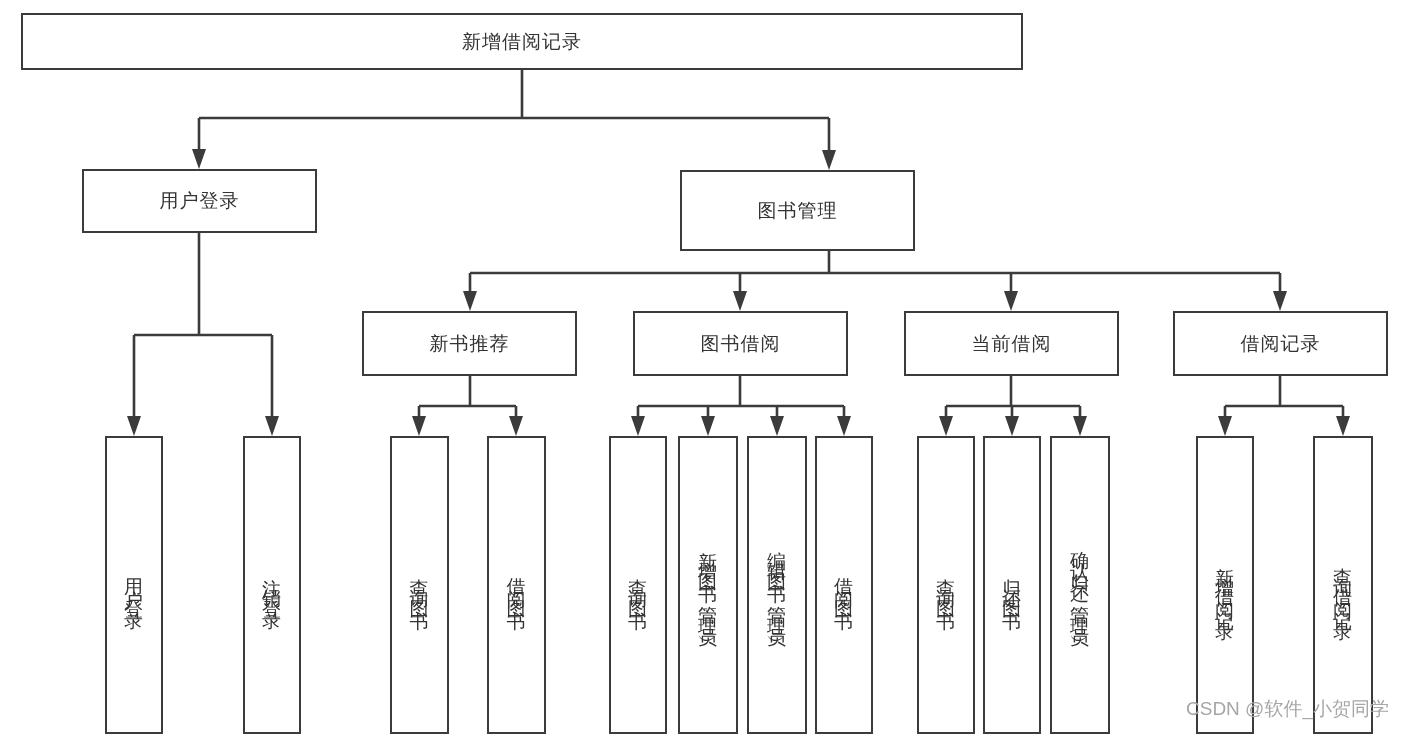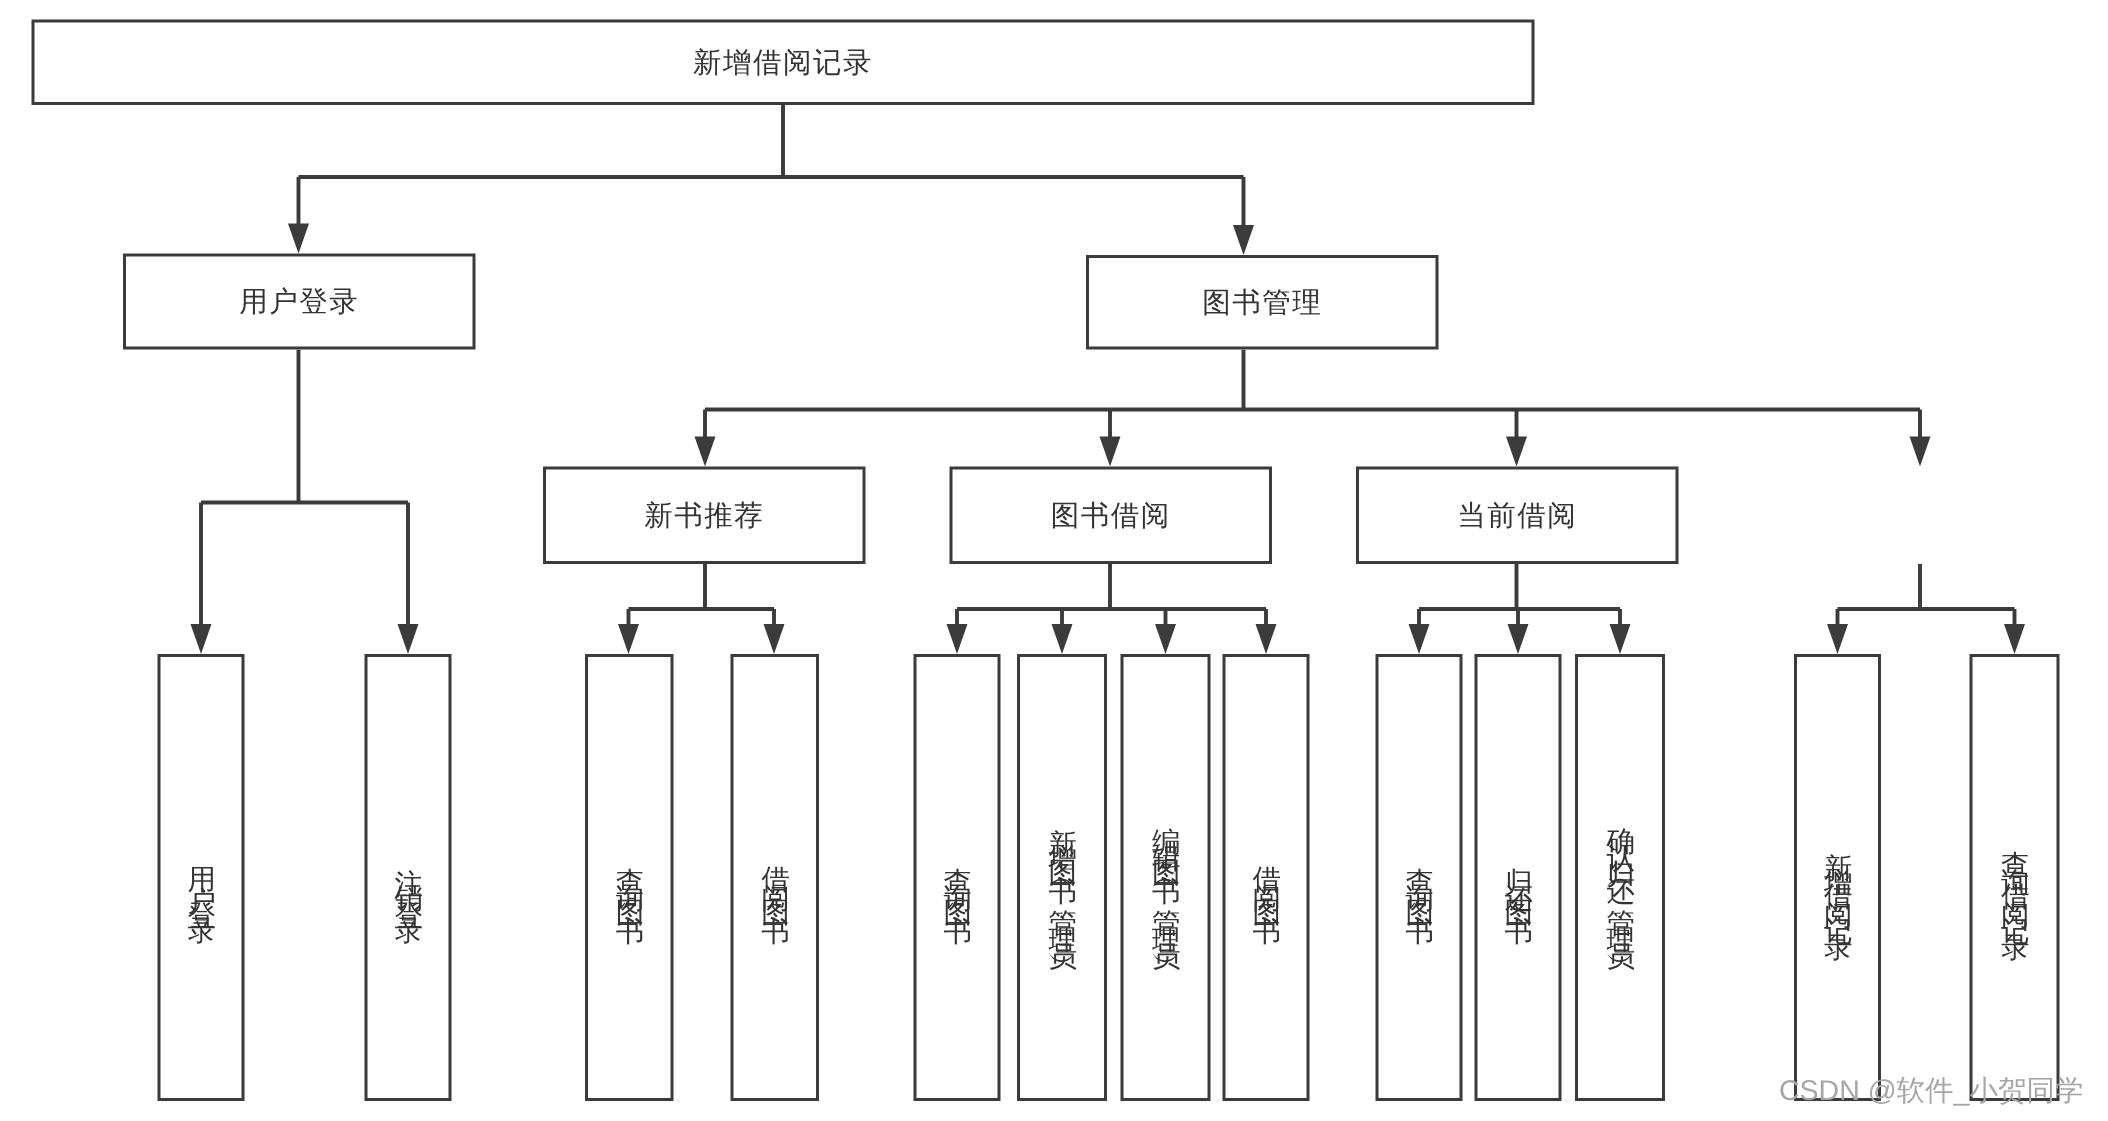--- a/index.html
+++ b/index.html
@@ -35,21 +35,21 @@
     writing-mode:vertical-rl;
     text-orientation:mixed;
     font-size:19px;
     letter-spacing:11px;
     line-height:1;
     color:#333333;
     white-space:nowrap;
   }
   .watermark{
     position:absolute;
-    left:1186px;top:714px;
+    left:1186px;top:696px;
     font-size:19px;
     color:#a6a6a6;
     white-space:nowrap;
     z-index:3;
   }
 </style>
 </head>
 <body>
 
 <div id="canvas">
@@ -83,32 +83,35 @@
       <polygon points="1343,436 1336,416 1350,416" fill="#3b3b3b"></polygon>
     </svg>
 
   <div class="node" style="left:21px;top:13px;width:1002px;height:57px;">
     <span>新增借阅记录</span>
   </div>
 
   <div class="node" style="left:82px;top:169px;width:235px;height:64px;">
     <span>用户登录</span>
   </div>
-  <div class="node" style="left:724px;top:170px;width:235px;height:63px;">
+  <div class="node" style="left:680px;top:170px;width:235px;height:81px;">
     <span>图书管理</span>
   </div>
 
   <div class="node" style="left:633px;top:311px;width:215px;height:65px;">
     <span>图书借阅</span>
   </div>
   <div class="node" style="left:362px;top:311px;width:215px;height:65px;">
     <span>新书推荐</span>
   </div>
   <div class="node" style="left:904px;top:311px;width:215px;height:65px;">
     <span>当前借阅</span>
+  </div>
+  <div class="node" style="left:1173px;top:311px;width:215px;height:65px;">
+    <span>借阅记录</span>
   </div>
 
   <div class="leaf" style="left:105px;width:58px;">
     <span class="vtext">用户登录</span>
   </div>
   <div class="leaf" style="left:243px;width:58px;">
     <span class="vtext">注销登录</span>
   </div>
 
   <div class="leaf" style="left:390px;width:59px;">

